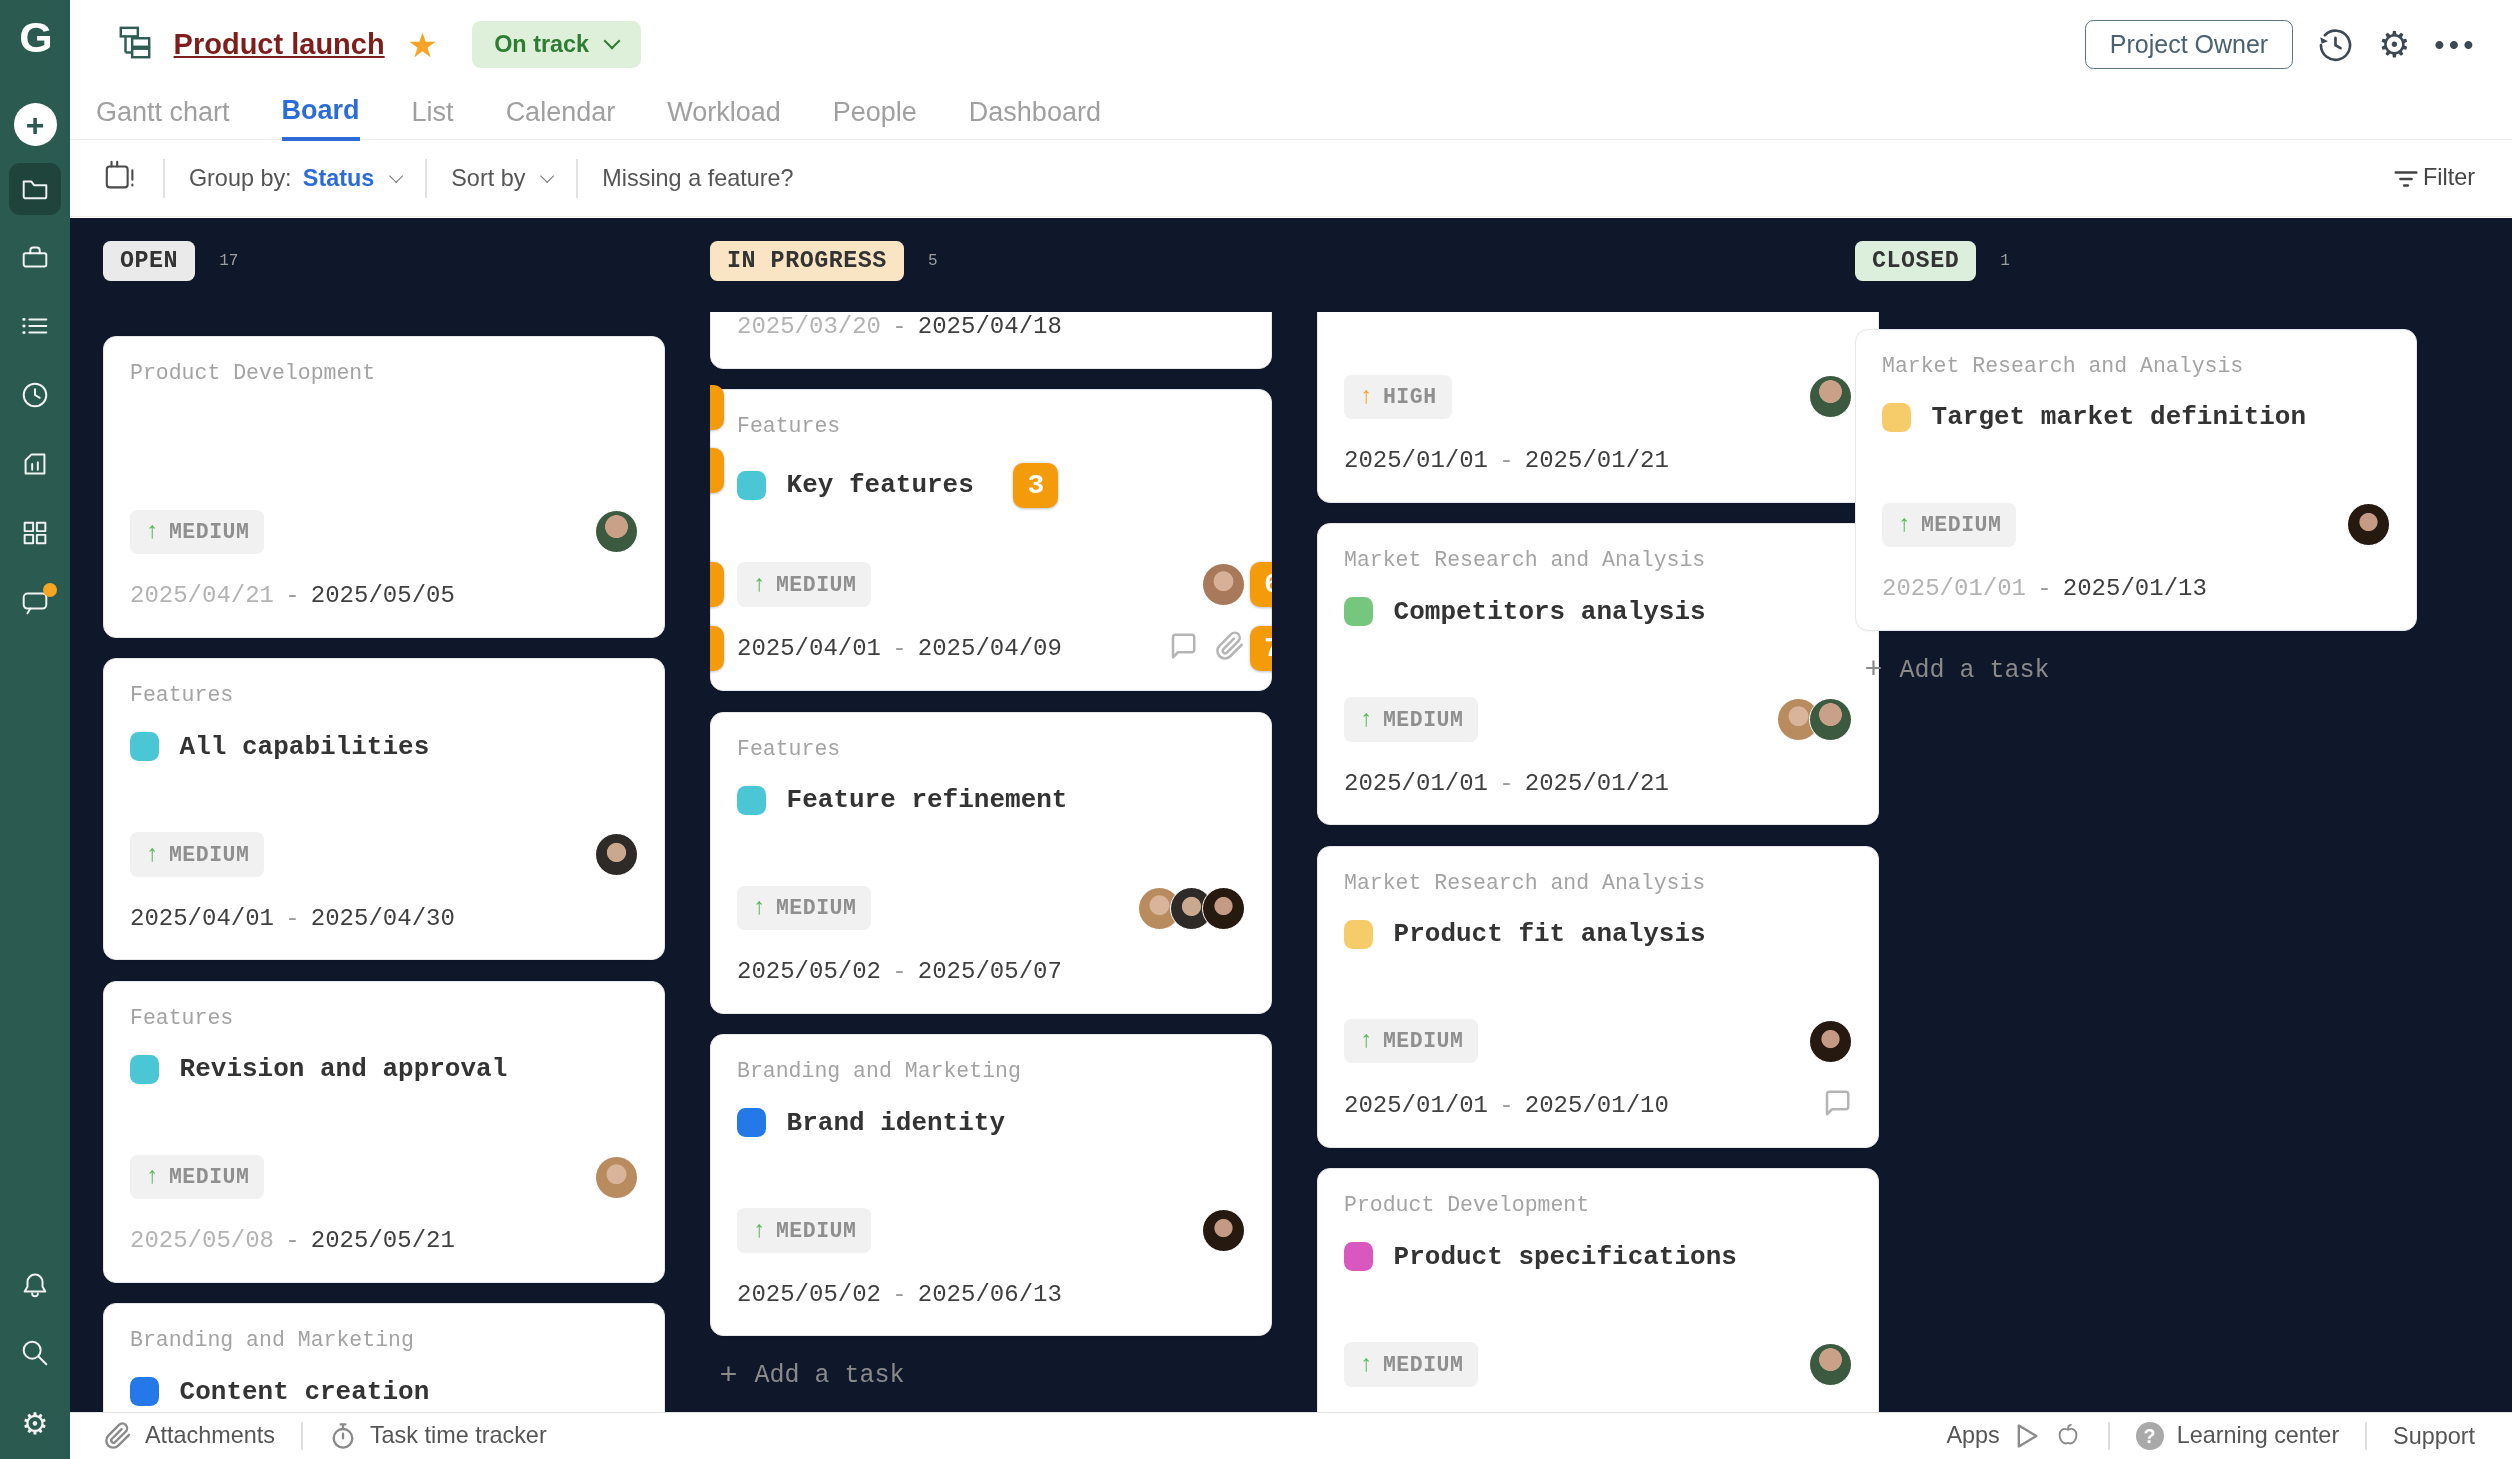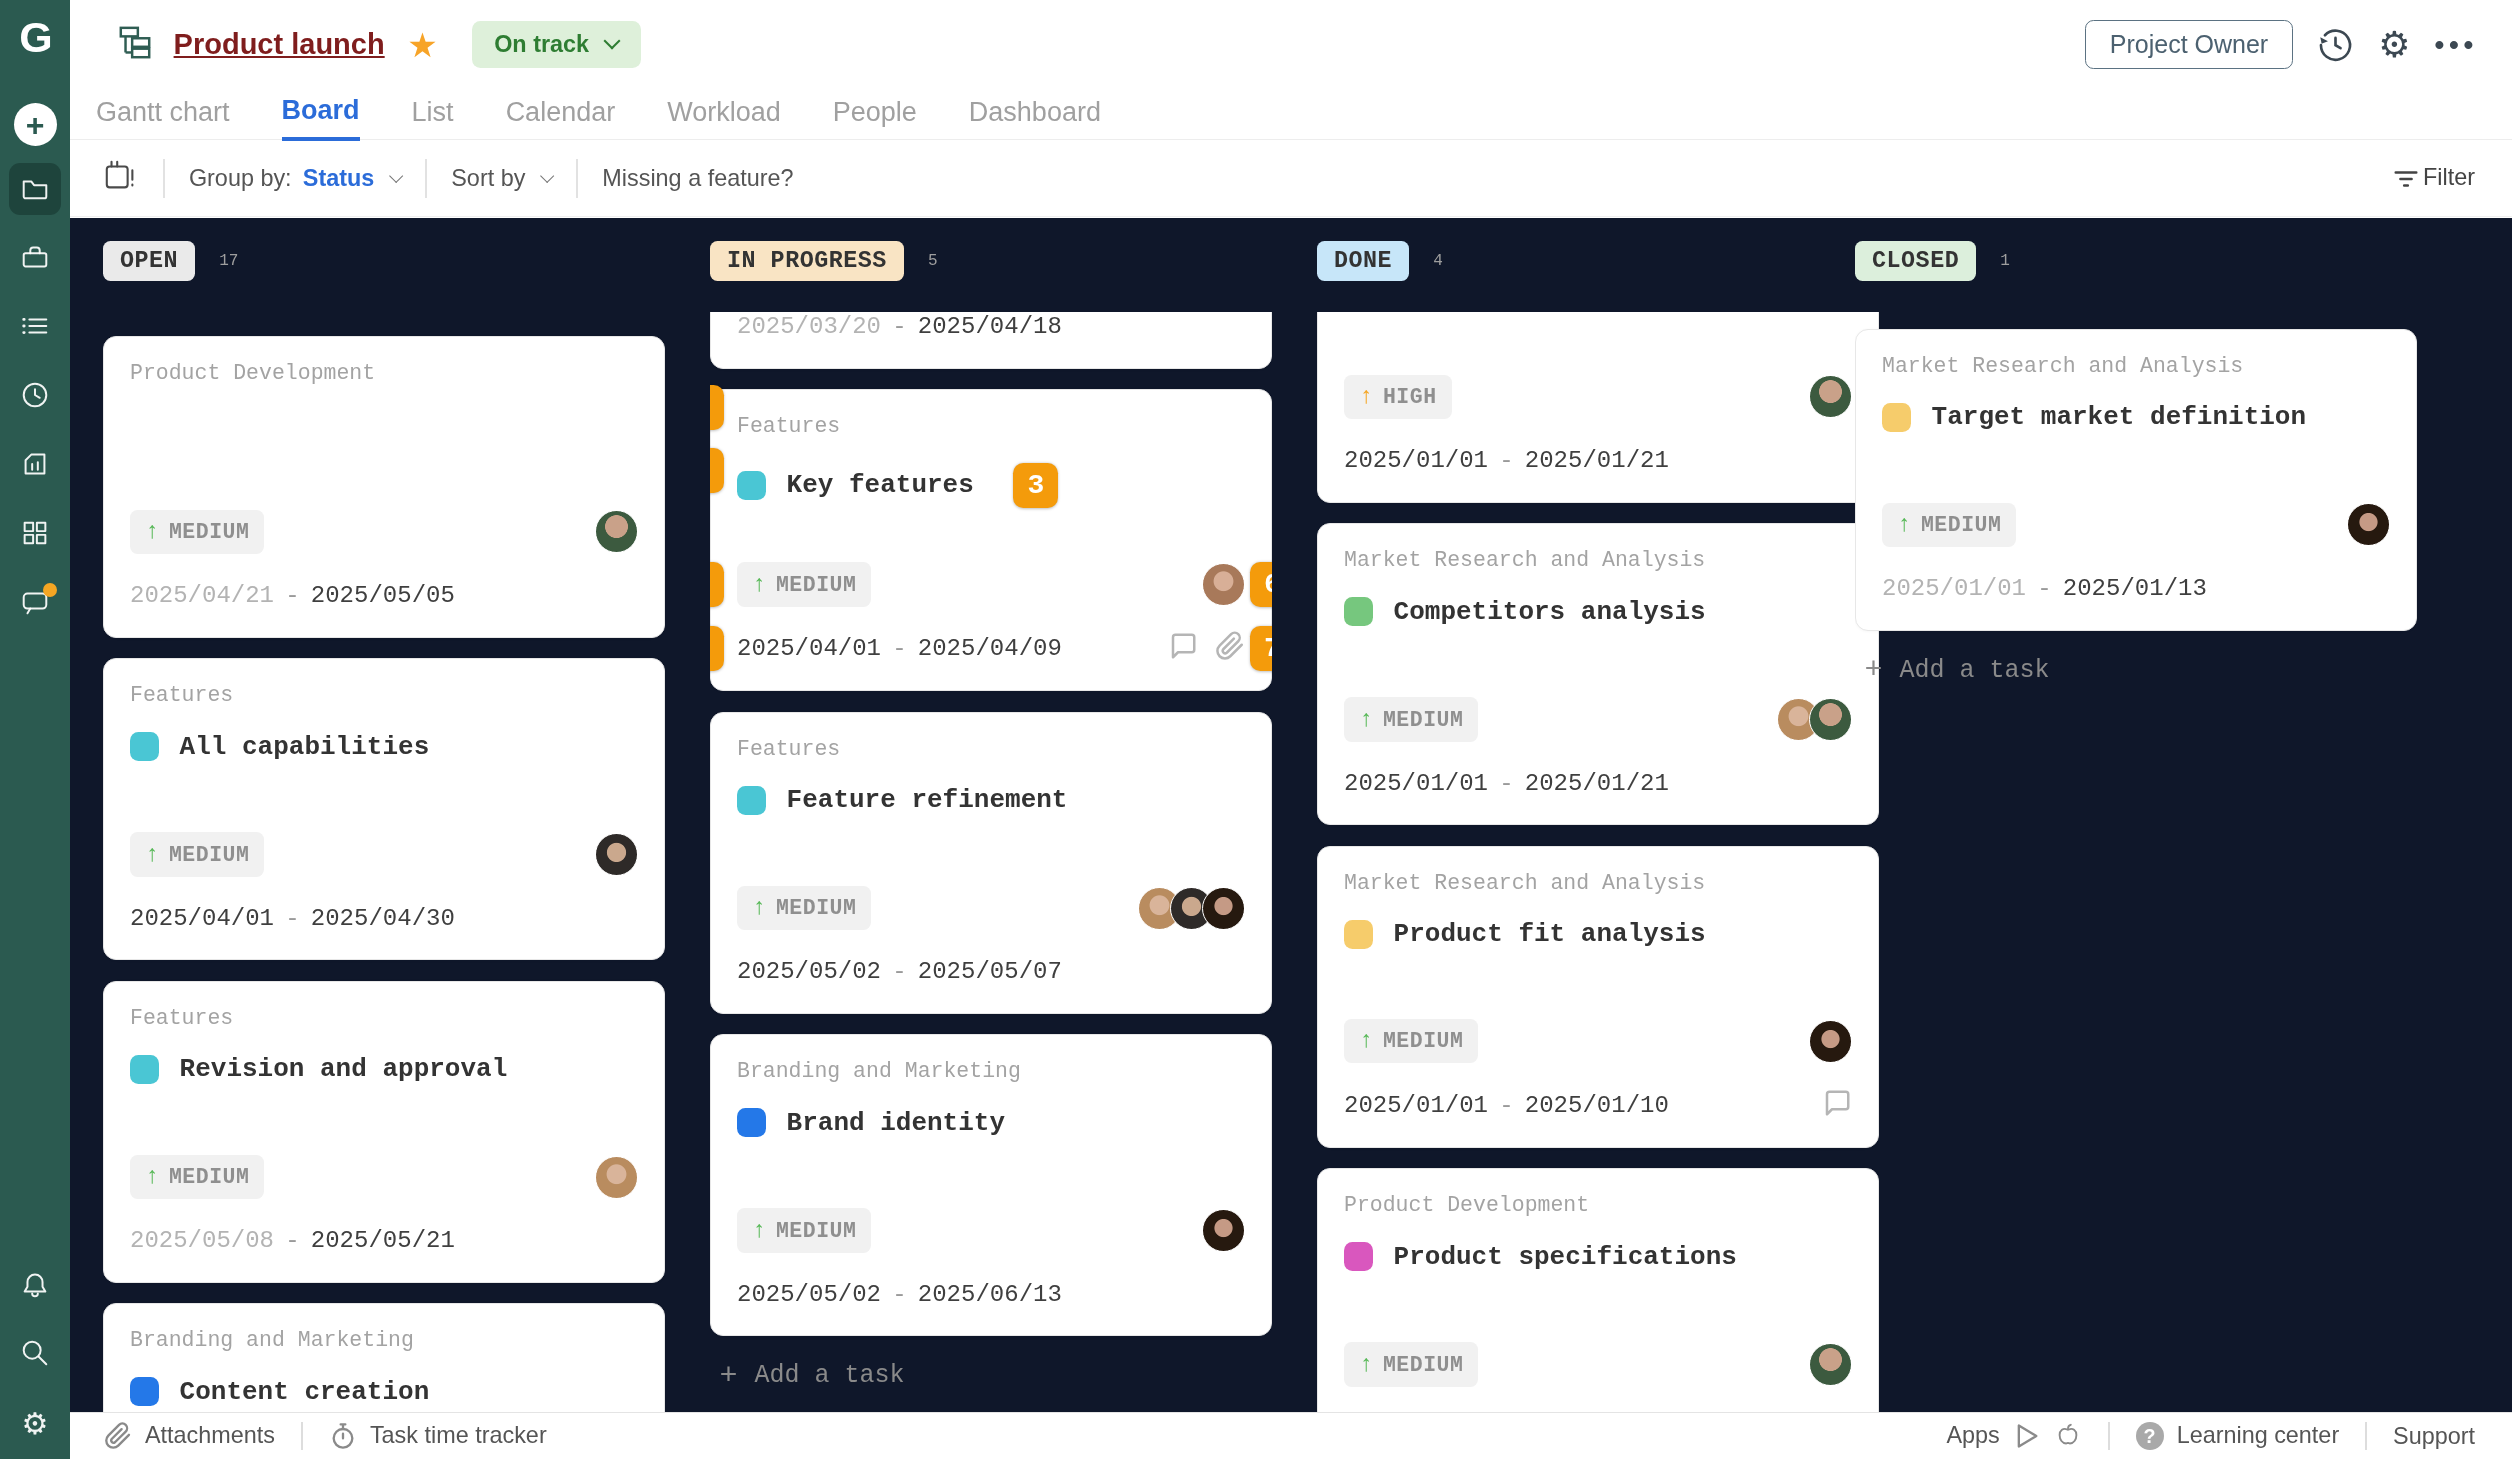--- a/index.html
+++ b/index.html
@@ -423,24 +423,20 @@
             </div>
           </div>
         </div>
         <div class="add-task">
           <span class="plus">+</span>
           <span>Add a task</span>
         </div>
       </div>
     </div>
     <div class="column" style="left: 1247px;">
-      <div class="col-header">
-        <span class="col-pill" style="background: rgb(199, 230, 249);">DONE</span>
-        <span class="col-count">4</span>
-      </div>
       <div class="col-body">
         <div class="card" style="margin-top: -111px;">
           <div class="card-bottom">
             <div class="prio-row">
               <span class="prio-pill">
                 <span class="prio-arrow" style="color: rgb(245, 166, 35);">↑</span>
                 <span>HIGH</span>
               </span>
               <div class="avatars">
                 <span class="avatar av-m1"></span>

